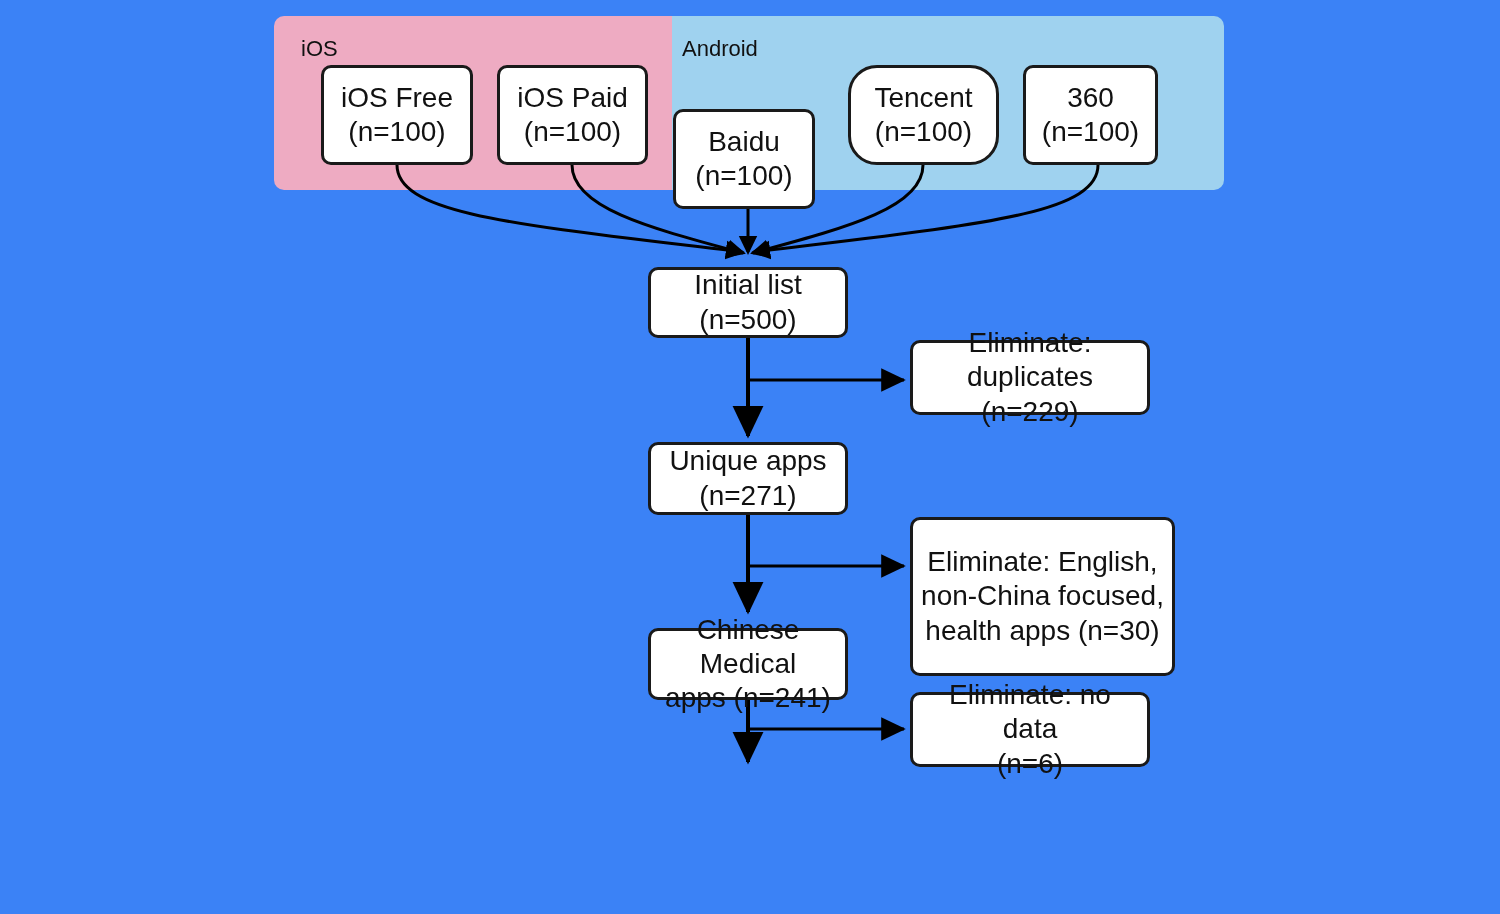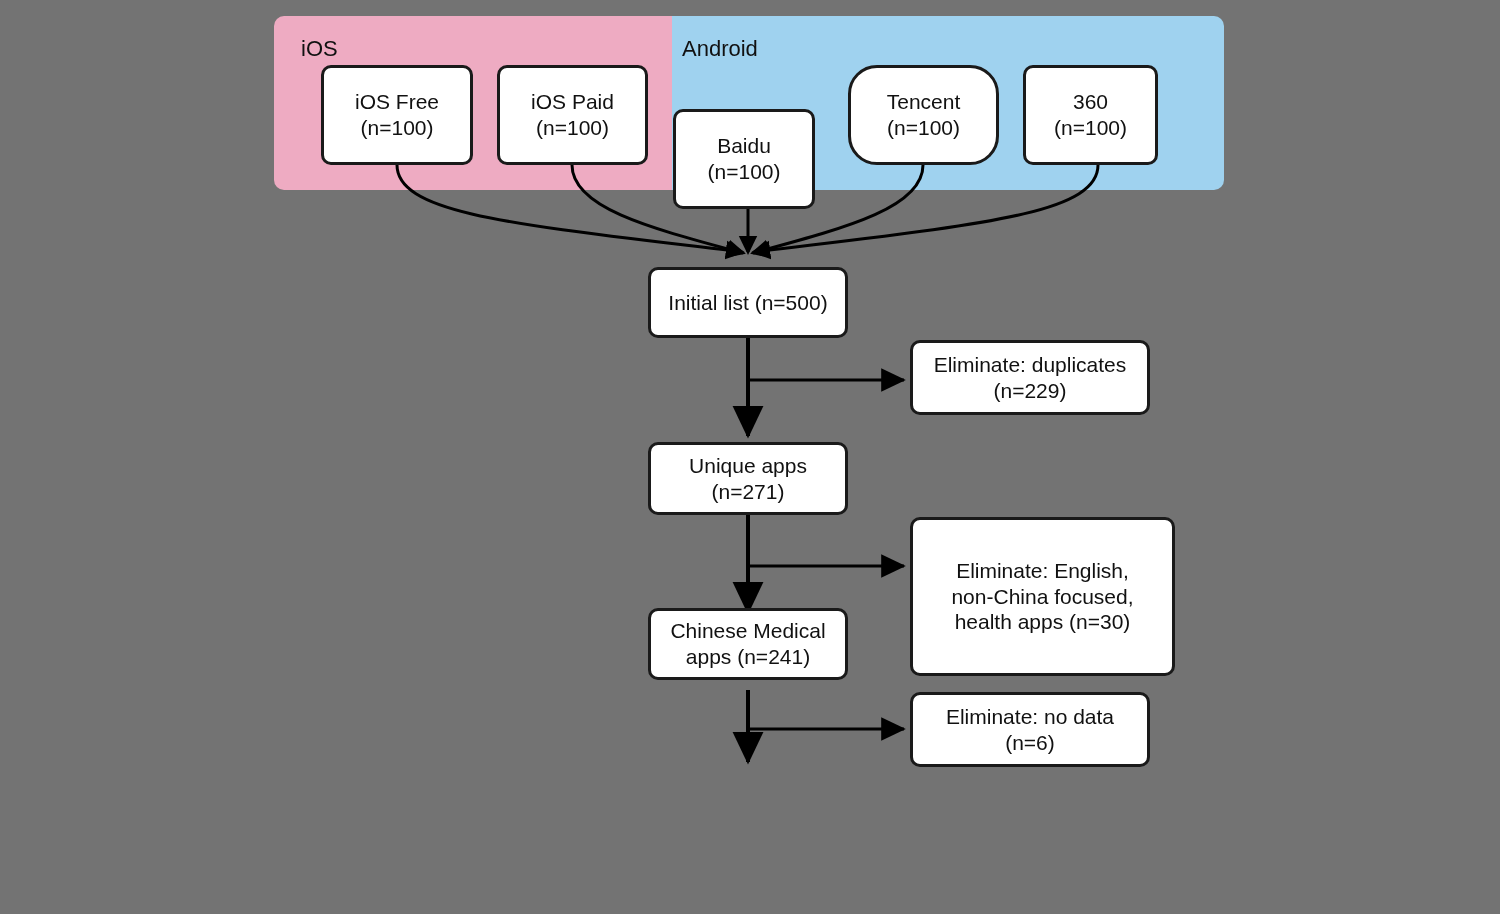--- a/index.html
+++ b/index.html
@@ -11,21 +11,21 @@
   body {
     font-family: "Liberation Sans", sans-serif;
     width: 1500px;
     height: 914px;
     overflow: hidden;
   }
   #flowchart-root {
     position: relative;
     width: 1500px;
     height: 914px;
-    background: #737373;
+    background: #3b82f6;
   }
   #edge-layer {
     position: absolute;
     left: 0;
     top: 0;
     width: 1500px;
     height: 914px;
     pointer-events: none;
   }
   .group-box {
@@ -44,21 +44,21 @@
     position: absolute;
     box-sizing: border-box;
     background: #ffffff;
     border: 3px solid #1a1a1a;
     border-radius: 10px;
     display: flex;
     align-items: center;
     justify-content: center;
     text-align: center;
     color: #111111;
-    font-size: 21px;
+    font-size: 28px;
     line-height: 1.22;
     padding: 12px 8px;
     z-index: 2;
   }
   .node-text {
     display: block;
     white-space: pre-line;
   }
 </style>
 </head>
@@ -158,21 +158,21 @@
     <span class="node-text">Unique apps
 (n=271)</span>
   </div>
 
   <div class="node" style="left:910px; top:517px; width:265px; height:159px;">
     <span class="node-text">Eliminate: English,
 non-China focused,
 health apps (n=30)</span>
   </div>
 
-  <div class="node" style="left:648px; top:608px; width:200px; height:72px;">
+  <div class="node" style="left:648px; top:628px; width:200px; height:72px;">
     <span class="node-text">Chinese Medical
 apps (n=241)</span>
   </div>
 
   <div class="node" style="left:910px; top:692px; width:240px; height:75px;">
     <span class="node-text">Eliminate: no data
 (n=6)</span>
   </div>
 
 

